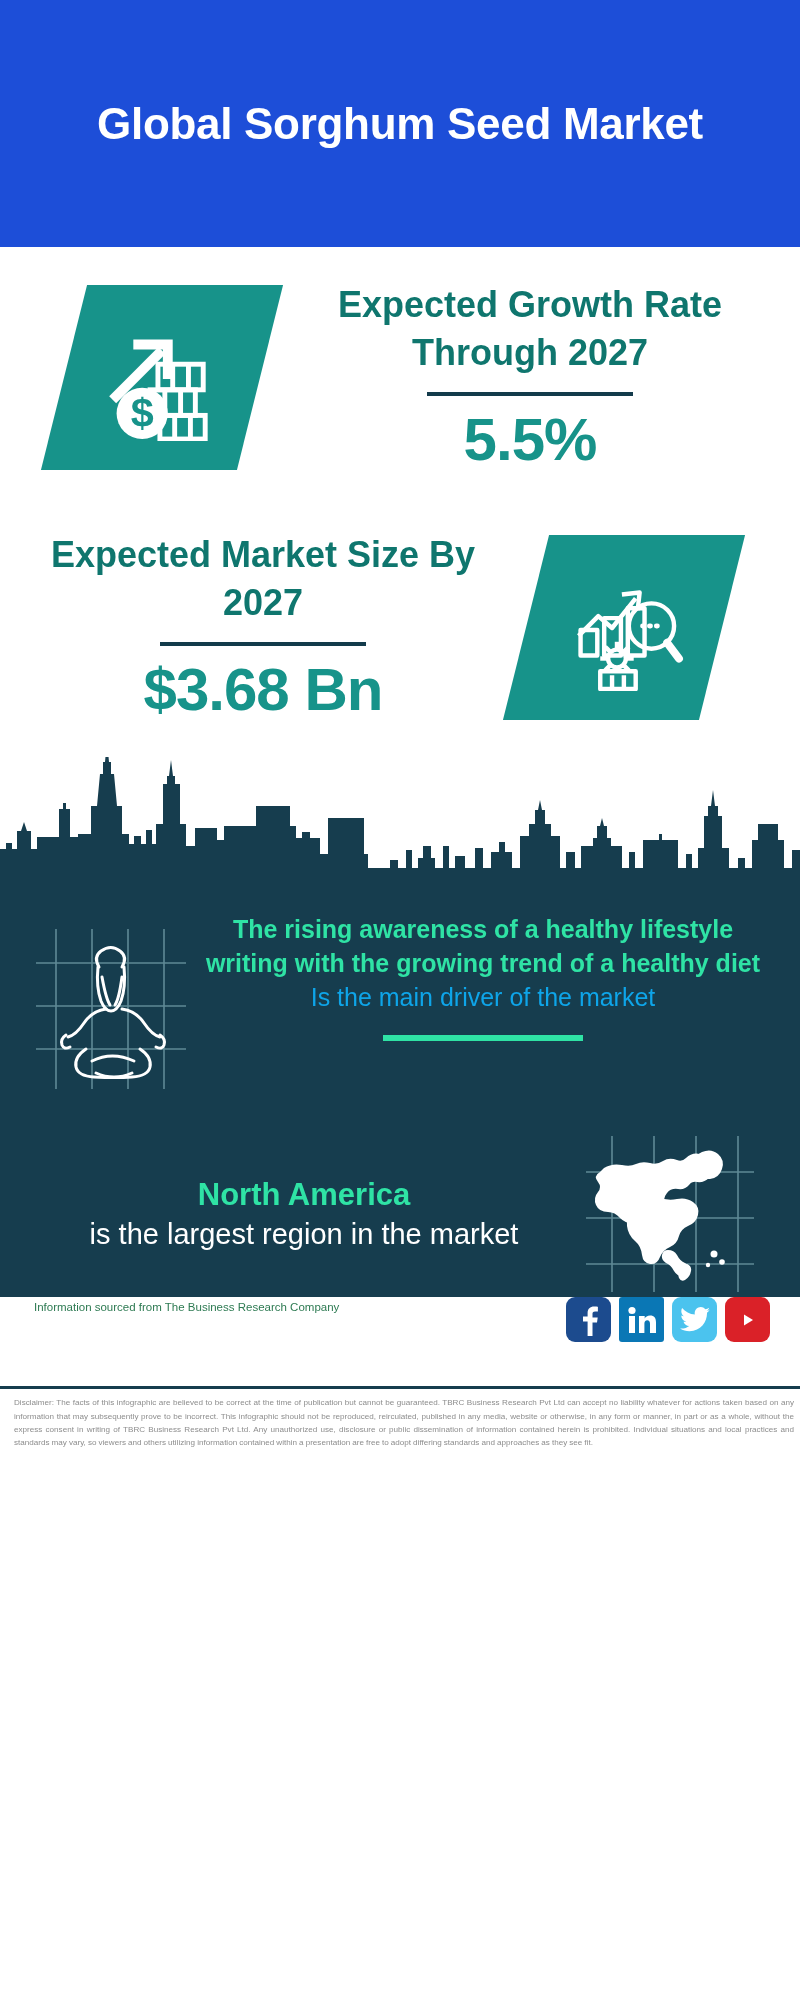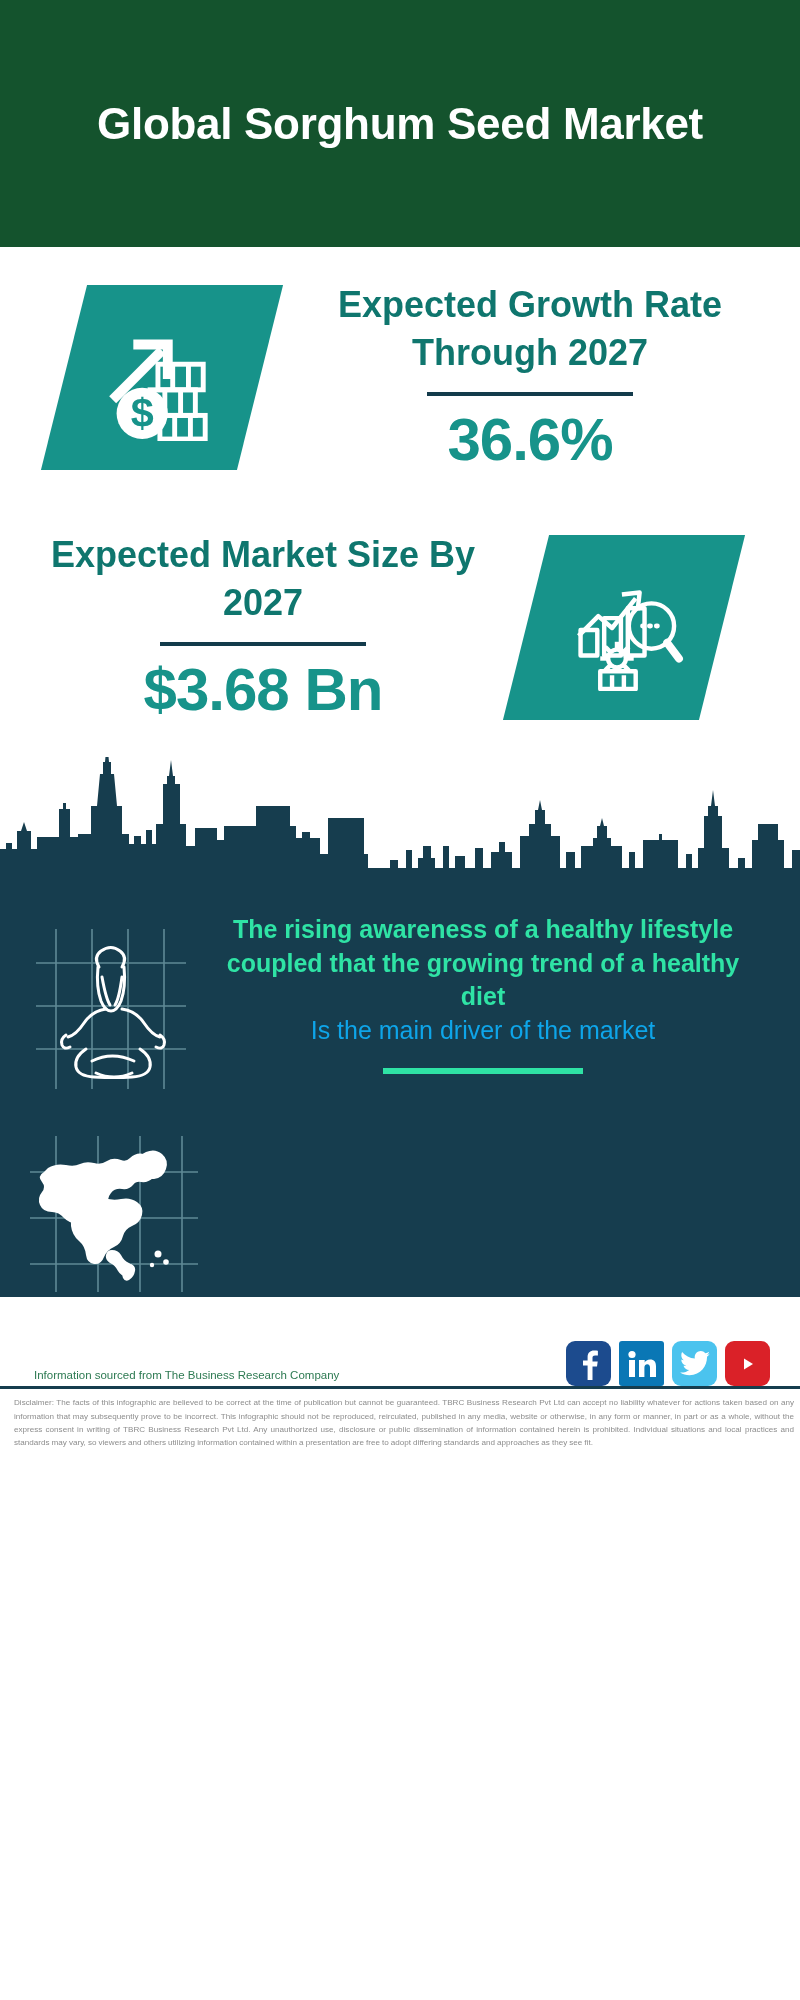--- a/index.html
+++ b/index.html
@@ -8,21 +8,21 @@
     font-family:"Liberation Sans", sans-serif;
     background:#ffffff;
     width:800px; height:2000px;
     overflow:hidden;
     position:relative;
   }
   .page { width:800px; height:2000px; position:relative; background:#fff; }
 
   
   .header {
-    background:#14532d;
+    background:#1d4ed8;
     height:247px;
     display:flex; align-items:center; justify-content:center;
     padding:16px 60px;
   }
   .header-title {
     color:#ffffff;
     font-size:44px;
     font-weight:700;
     line-height:1.22;
     text-align:center;
@@ -115,21 +115,21 @@
     font-weight:400;
     line-height:1.33;
   }
   .region-map { flex:0 0 auto; width:176px; height:160px; margin-right:16px; }
   .region-map svg { width:100%; height:100%; display:block; }
 
   
   .footer {
     background:#ffffff;
     height:92px;
-    display:flex; align-items:flex-end;
+    display:flex; align-items:flex-start;
     padding:0 30px 0 34px;
     border-top:3px solid #163d4e;
   }
   .footer-src { flex:1 1 auto; }
   .footer-src div {
     color:#2d7a52;
     font-size:11.5px;
     line-height:1.85;
   }
   .socials { display:flex; gap:8px; align-items:center; flex:0 0 auto; }
@@ -179,21 +179,21 @@
               <line x1="93" y1="102" x2="93" y2="126"></line>
             </g>
             <circle cx="44" cy="100" r="26" fill="#fff"></circle>
             <text x="44" y="114" font-size="42" font-weight="700" text-anchor="middle" fill="#17938a" font-family="Liberation Sans, sans-serif">$</text>
           </svg>
         </div>
       </div>
       <div class="stat-text">
         <div class="stat-label">Expected Growth Rate Through 2027</div>
         <div class="rule-dark"></div>
-        <div class="stat-value">36.6%</div>
+        <div class="stat-value">5.5%</div>
       </div>
     </div>
 
     <div class="row-gap"></div>
 
     <div class="stat-row reverse">
       <div class="para">
         <div class="para-inner">
           <svg viewBox="0 0 128 128" fill="none" stroke="#fff" stroke-width="4.5" stroke-linejoin="round">
             <polyline points="18,72 38,52 52,64 76,34"></polyline>
@@ -260,27 +260,31 @@
             <path d="M96 88 q14 2 22 14 q8 12 16 14"></path>
             <path d="M40 114 q-6 4 -4 10 q2 5 8 2"></path>
             <path d="M134 114 q6 4 4 10 q-2 5 -8 2"></path>
             <path d="M60 128 q-12 8 -10 18 q2 9 18 10 q22 1 38 0 q16 -1 18 -10 q2 -10 -10 -18"></path>
             <path d="M66 140 q20 -10 42 0"></path>
             <path d="M70 152 q18 8 36 0"></path>
           </g>
         </svg>
       </div>
       <div class="driver-text">
-        <div class="driver-green">The rising awareness of a healthy lifestyle coupled that the growing trend of a healthy diet</div>
+        <div class="driver-green">The rising awareness of a healthy lifestyle writing with the growing trend of a healthy diet</div>
         <div class="driver-white">Is the main driver of the market</div>
         <div class="rule-green"></div>
       </div>
     </div>
 
     <div class="region-row">
+      <div class="region-text">
+        <div class="region-title">North America</div>
+        <div class="region-sub">is the largest region in the market</div>
+      </div>
       <div class="region-map">
         <svg viewBox="0 0 176 160" fill="none">
           <g stroke="#5f8a96" stroke-width="1.6">
             <line x1="4" y1="38" x2="172" y2="38"></line>
             <line x1="4" y1="84" x2="172" y2="84"></line>
             <line x1="4" y1="130" x2="172" y2="130"></line>
             <line x1="30" y1="2" x2="30" y2="158"></line>
             <line x1="72" y1="2" x2="72" y2="158"></line>
             <line x1="114" y1="2" x2="114" y2="158"></line>
             <line x1="156" y1="2" x2="156" y2="158"></line>

